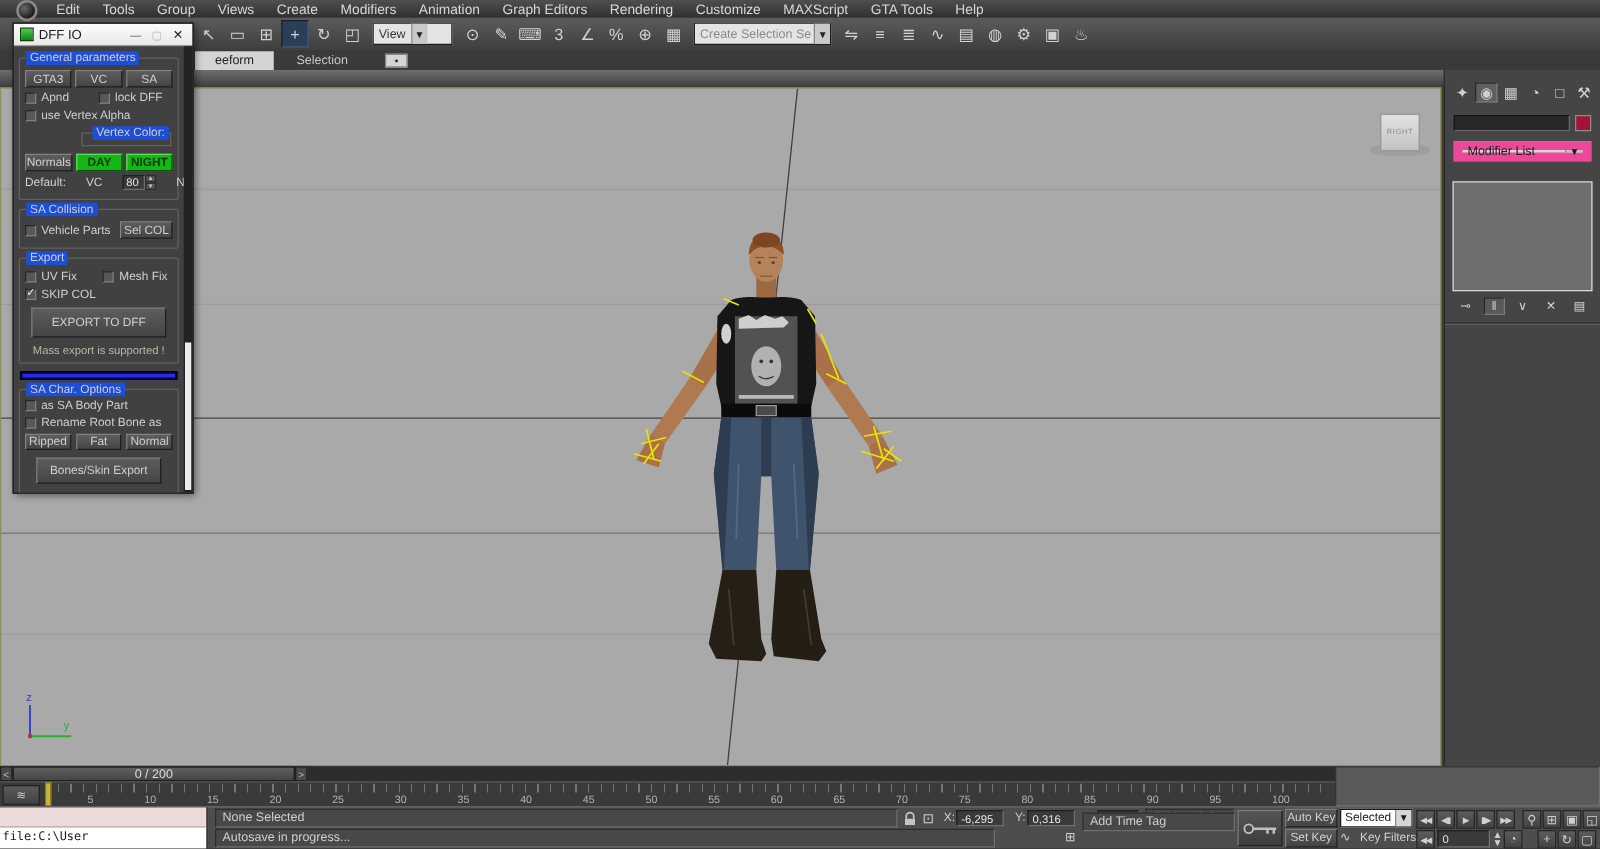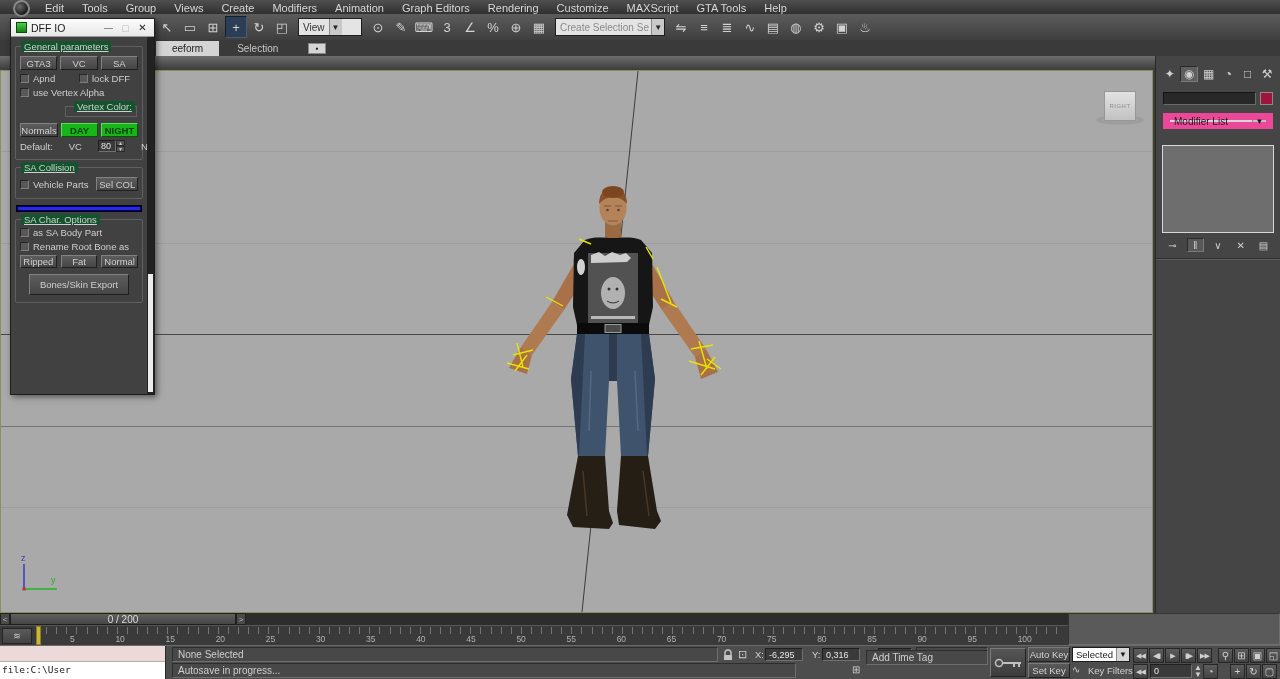--- a/index.html
+++ b/index.html
@@ -61,21 +61,21 @@
   .dicon { width:11px; height:11px; background:linear-gradient(#4dcc4d,#148214); border:1px solid #0a4a0a; }
   .dtitle .ttl { flex:1; font-size:10.5px; color:#1a1a1a; }
   .dctl { color:#555; font-size:9px; width:13px; text-align:center; }
   .dctl.close { color:#222; font-size:10px; }
   .dctl.max { color:#b8b8b8; }
   .dbody { position:absolute; left:0; right:7px; top:18px; bottom:0; padding:2px 3px; }
   .dscroll { position:absolute; right:0; top:18px; bottom:0; width:7px; background:#222; }
   .dthumb { position:absolute; left:1px; right:1px; bottom:2px; height:118px; background:#ececec; }
 
   .grp { position:relative; border:1px solid #606060; border-radius:2px; margin:7px 1px 4px; padding:6px 3px 4px; }
-  .gt  { position:absolute; top:-6px; left:5px; background:#14532d; padding:0 3px; color:#cfcfcf; font-size:9.5px; white-space:nowrap;text-decoration:underline; }
+  .gt  { position:absolute; top:-6px; left:5px; background:#1d4ed8; padding:0 3px; color:#cfcfcf; font-size:9.5px; white-space:nowrap; }
   .row { display:flex; align-items:center; margin:3px 1px; gap:4px; }
   .db  { background:linear-gradient(#5d5d5d,#454545); border:1px solid; border-color:#828282 #1f1f1f #1f1f1f #828282;
          color:#cfcfcf; font-size:9.5px; display:flex; align-items:center; justify-content:center; height:14px; }
   .db.green { background:#17b617; color:#063c06; border-color:#63d863 #0a520a #0a520a #63d863; font-weight:bold; }
   .cb { width:9px; height:9px; background:#585858; border:1px solid; border-color:#262626 #7e7e7e #7e7e7e #262626;
         flex:0 0 auto; position:relative; }
   .cb[data-checked="true"]::after { content:"✓"; position:absolute; left:0; top:-3px; font-size:9px; color:#f0f0f0; }
   .cl { color:#cfcfcf; }
   .spin { display:flex; align-items:stretch; height:12px; }
   .spin .val { width:18px; background:#3a3a3a; border:1px solid; border-color:#1f1f1f #707070 #707070 #1f1f1f;
@@ -372,20 +372,38 @@
 
       <div class="grp">
         <span class="gt">SA Collision</span>
         <div class="row">
           <span class="cb" data-checked="false"></span>
           <span class="cl">Vehicle Parts</span>
           <span class="db" style="flex:1;max-width:52px;margin-left:4px;">Sel COL</span>
         </div>
       </div>
 
+      <div class="grp">
+        <span class="gt">Export</span>
+        <div class="row">
+          <span class="cb" data-checked="false"></span>
+          <span class="cl">UV Fix</span>
+          <span style="flex:1"></span>
+          <span class="cb" data-checked="false"></span>
+          <span class="cl" style="margin-right:4px;">Mesh Fix</span>
+        </div>
+        <div class="row">
+          <span class="cb" data-checked="true"></span>
+          <span class="cl">SKIP COL</span>
+        </div>
+        <div class="row" style="justify-content:center;margin-top:5px;">
+          <span class="db" style="width:108px;height:24px;">EXPORT TO DFF</span>
+        </div>
+        <div class="note">Mass export is supported !</div>
+      </div>
 
       <div class="progress">
           <i></i>
         </div>
 
       <div class="grp">
         <span class="gt">SA Char. Options</span>
         <div class="row" style="margin-top:1px;">
           <span class="cb" data-checked="false"></span>
           <span class="cl">as SA Body Part</span>

